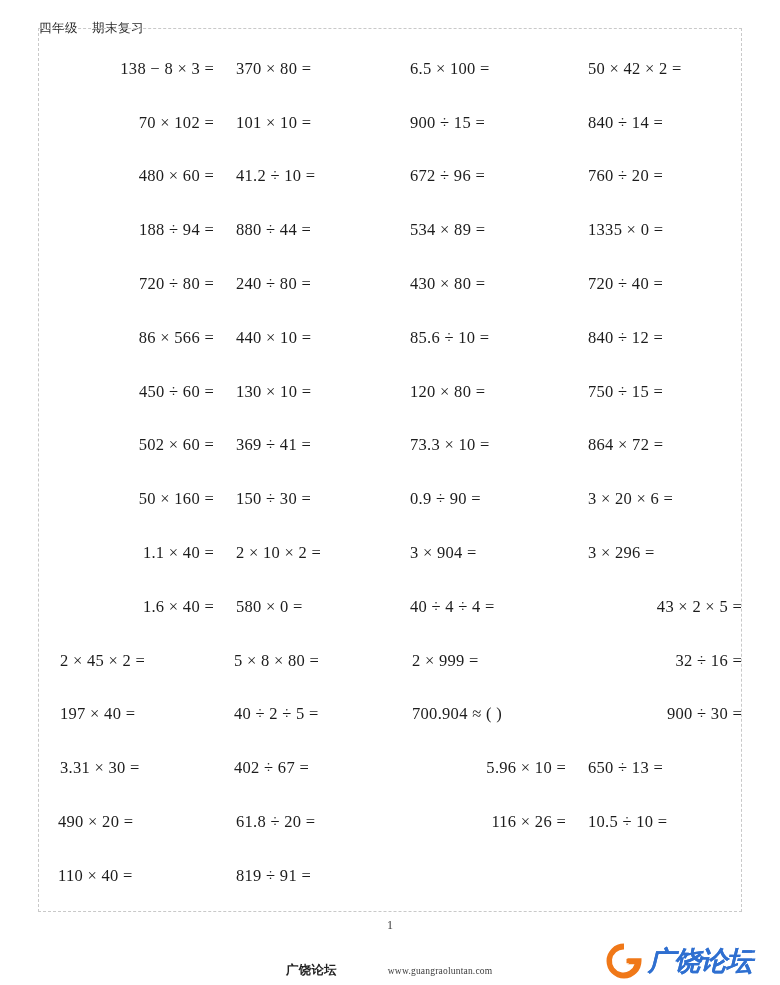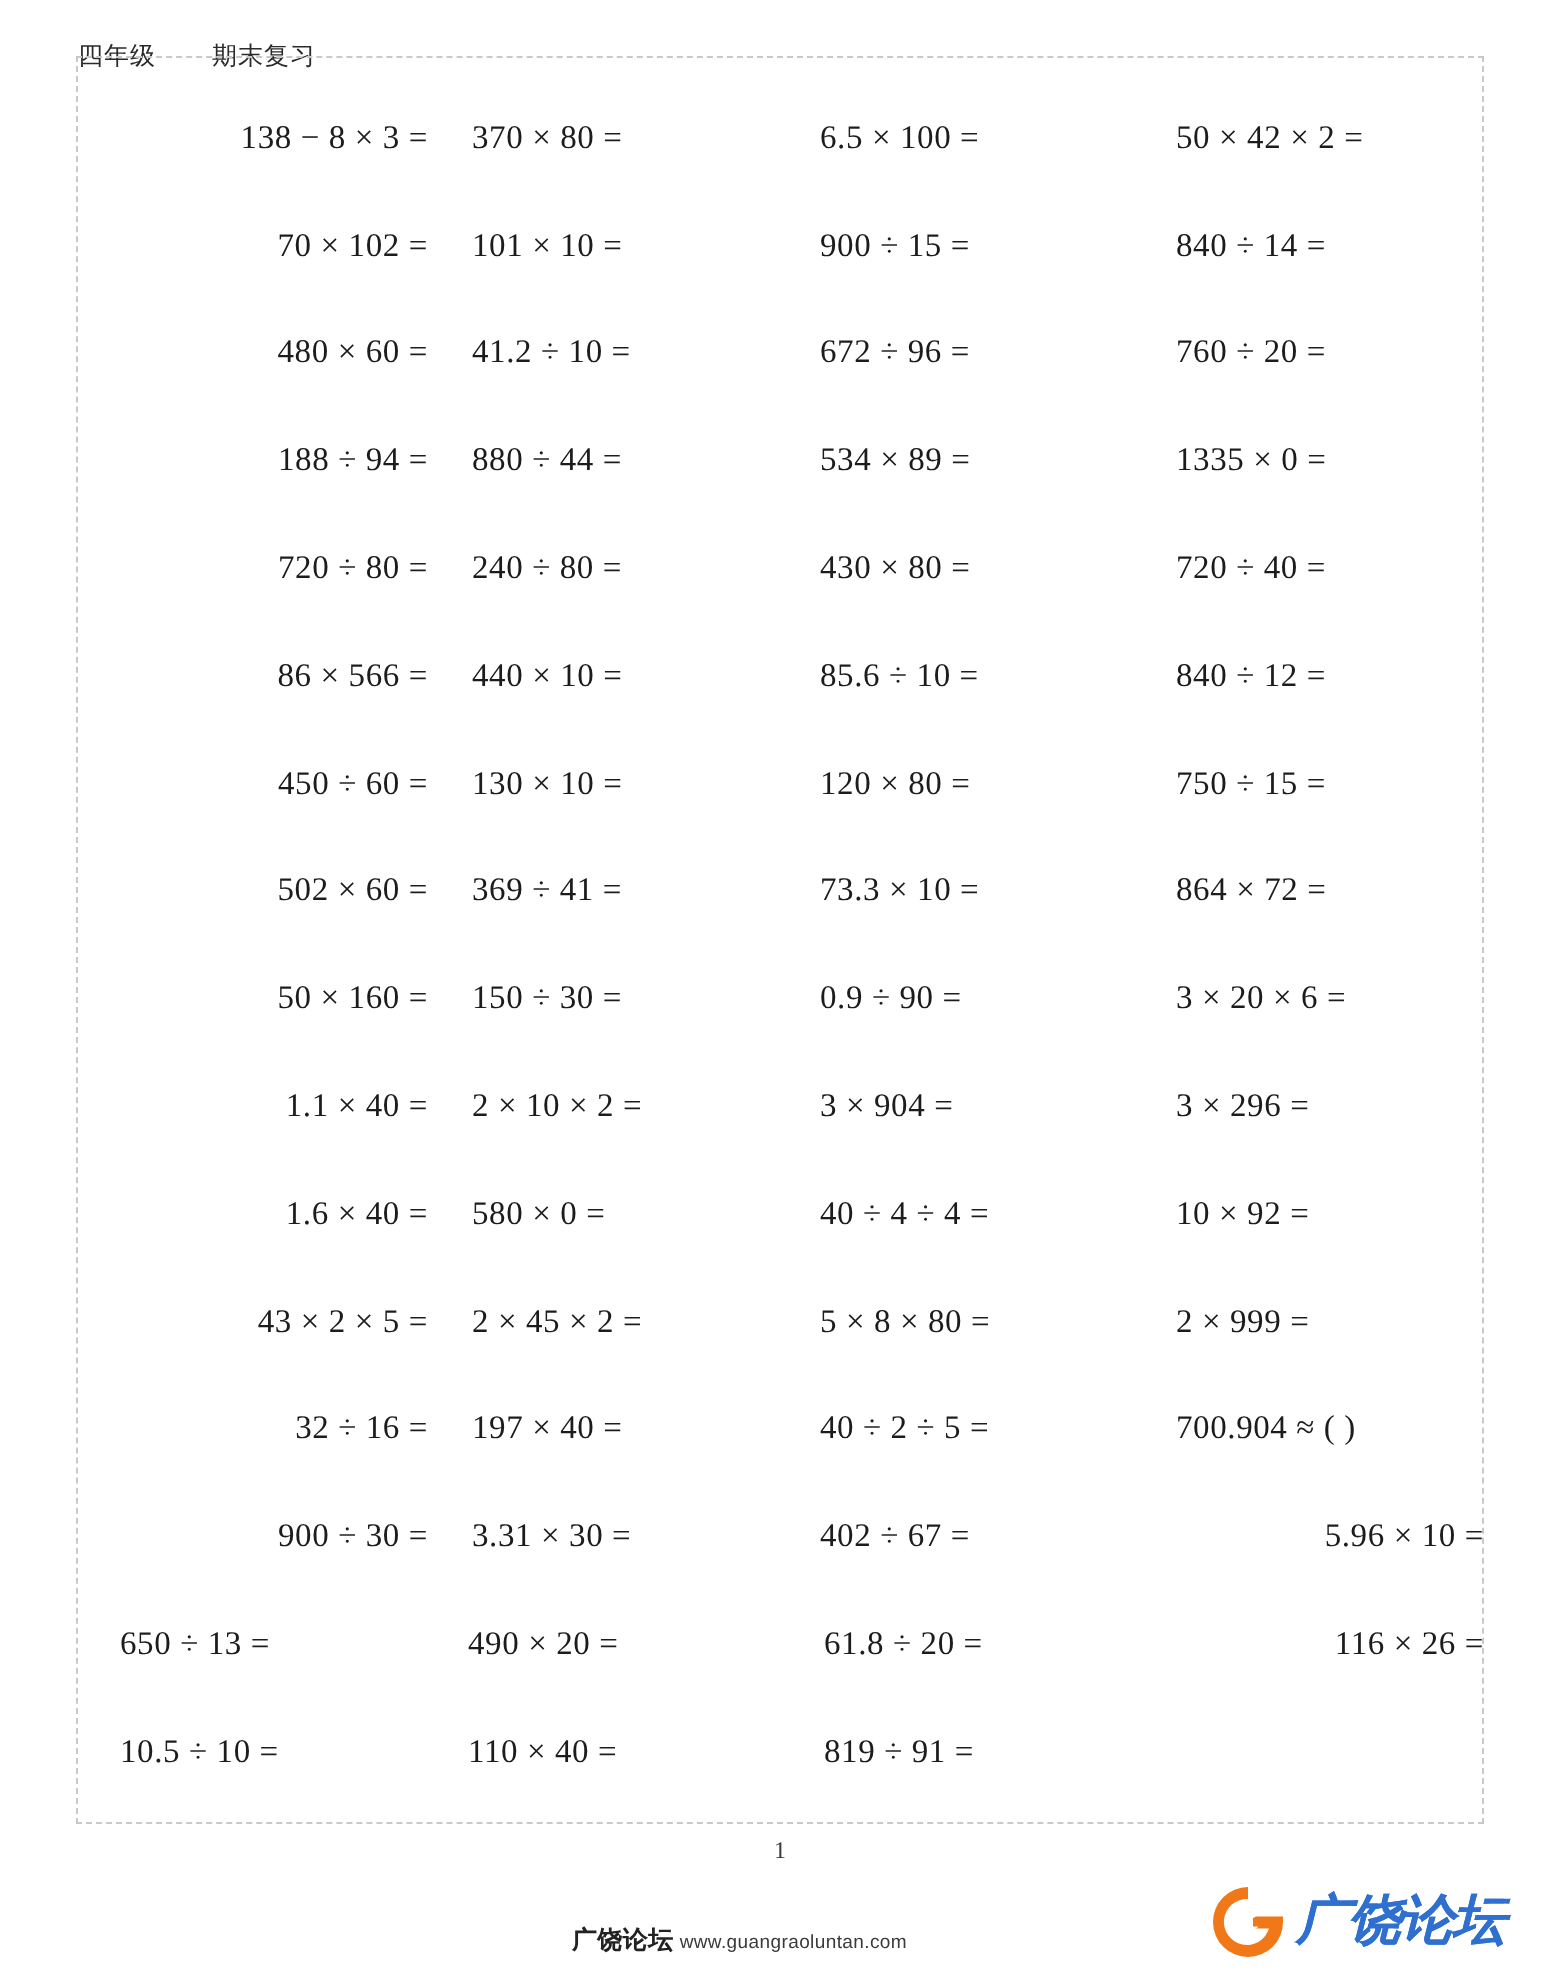--- a/index.html
+++ b/index.html
@@ -21,21 +21,21 @@
     position: absolute;
     left: 30px;
     top: 1px;
     font-family: "DejaVu Sans", "Liberation Sans", sans-serif;
     font-size: 12.5px;
     letter-spacing: 0.5px;
     color: #2a2a2a;
     white-space: pre;
     line-height: 18px;
   }
-  .doc-header .grade { margin-right: 28px; }
+  .doc-header .grade { margin-right: 14px; }
 
   
   .worksheet-frame {
     position: absolute;
     left: 38px;
     top: 28px;
     width: 704px;
     height: 884px;
     border: 1.5px dashed #c9c9c9;
     box-sizing: border-box;
@@ -92,24 +92,25 @@
     white-space: nowrap;
   }
   .footer-watermark .wm-cn {
     font-family: "DejaVu Sans", "Liberation Sans", sans-serif;
     font-size: 12.5px;
     font-weight: 700;
     color: #222;
     letter-spacing: 0.2px;
   }
   .footer-watermark .wm-url {
-    font-family: Liberation Sans, sans-serif;
+    font-family: Liberation Serif, serif;
     font-size: 9.5px;
     color: #3a3a3a;
     letter-spacing: 0.2px;
+    margin-left: 48px;
   }
 
   
   .brand-logo {
     position: absolute;
     left: 604px;
     top: 941px;
     display: flex;
     align-items: center;
     gap: 4px;
@@ -180,21 +181,20 @@
     <div class="problem c1">150 ÷ 30 =</div>
     <div class="problem c2">0.9 ÷ 90 =</div>
     <div class="problem c3">3 × 20 × 6 =</div>
     <div class="problem c0">1.1 × 40 =</div>
     <div class="problem c1">2 × 10 × 2 =</div>
     <div class="problem c2">3 × 904 =</div>
     <div class="problem c3">3 × 296 =</div>
     <div class="problem c0">1.6 × 40 =</div>
     <div class="problem c1">580 × 0 =</div>
     <div class="problem c2">40 ÷ 4 ÷ 4 =</div>
-    <div class="problem c3">10 × 92 =</div>
     <div class="problem c0">43 × 2 × 5 =</div>
     <div class="problem c1">2 × 45 × 2 =</div>
     <div class="problem c2">5 × 8 × 80 =</div>
     <div class="problem c3">2 × 999 =</div>
     <div class="problem c0">32 ÷ 16 =</div>
     <div class="problem c1">197 × 40 =</div>
     <div class="problem c2">40 ÷ 2 ÷ 5 =</div>
     <div class="problem c3">700.904 ≈ (    )</div>
     <div class="problem c0">900 ÷ 30 =</div>
     <div class="problem c1">3.31 × 30 =</div>

